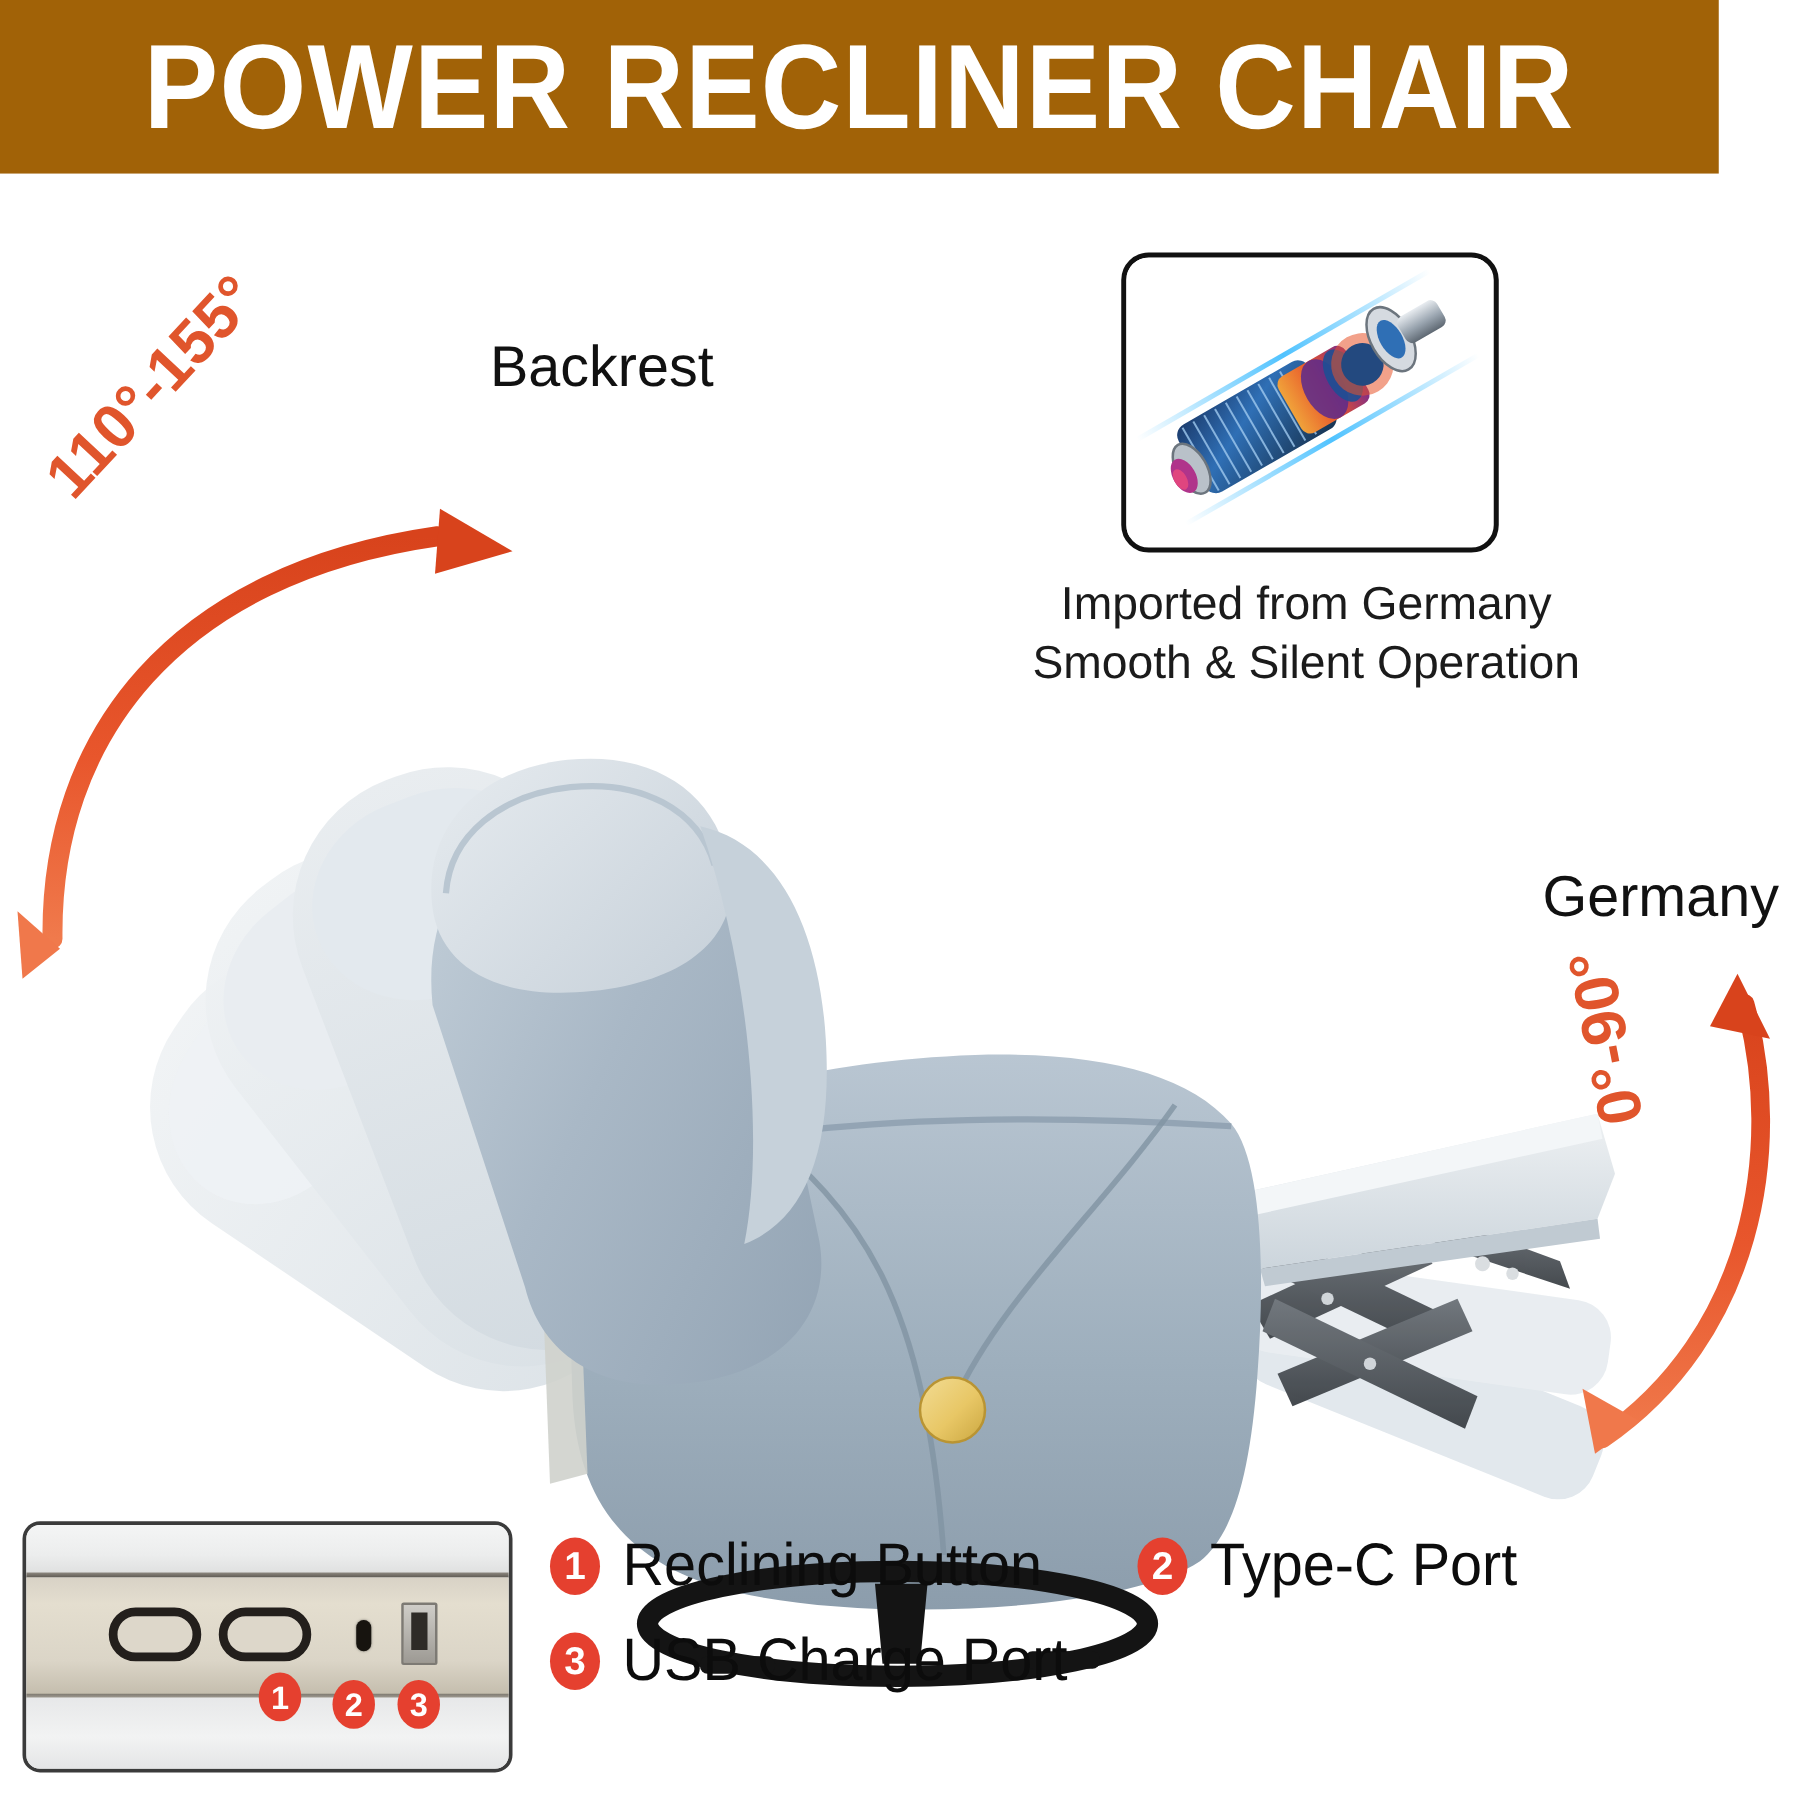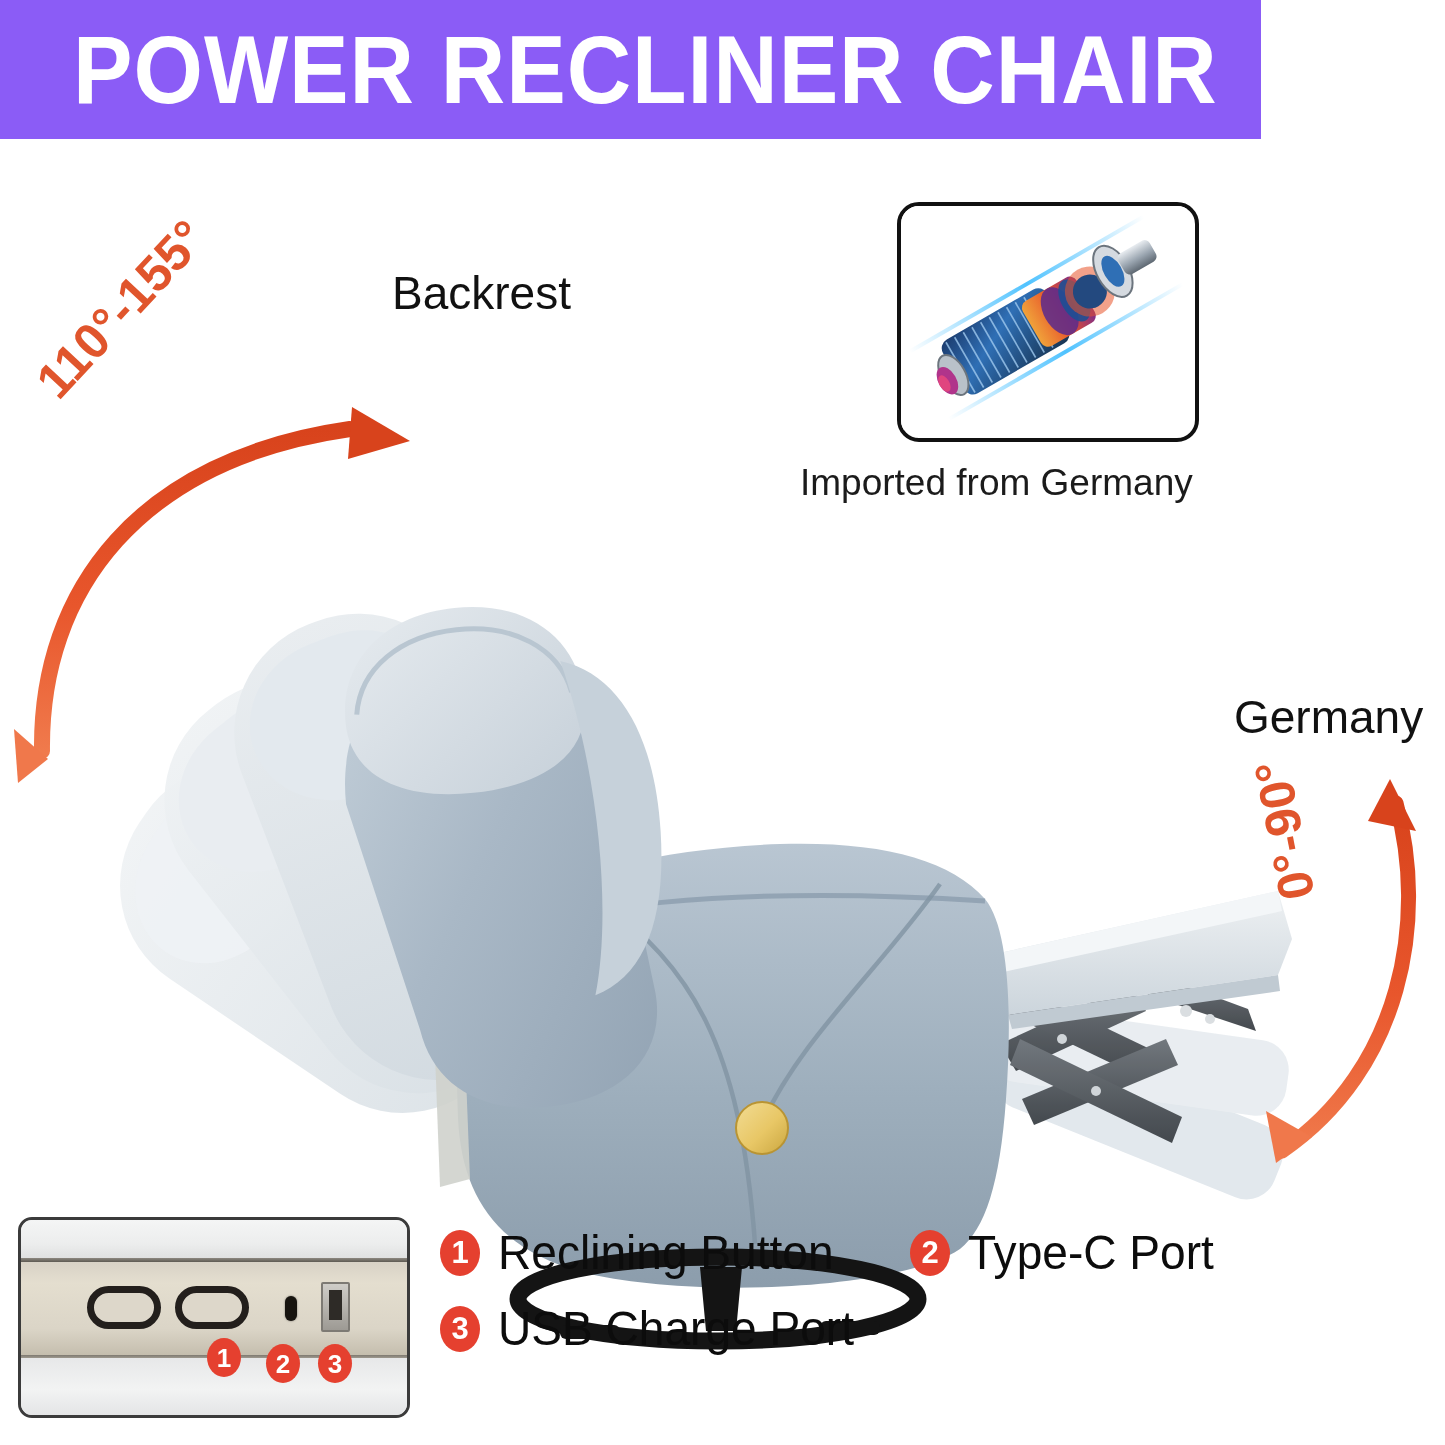--- a/index.html
+++ b/index.html
@@ -1,21 +1,21 @@
 <!DOCTYPE html>
 <html><head>
 <meta charset="utf-8">
 <style>
   html,body{margin:0;padding:0;background:#fff;}
   body{width:1445px;height:1445px;position:relative;overflow:hidden;
        font-family:"Liberation Sans","DejaVu Sans",sans-serif;}
 
   
-  .banner{position:absolute;left:0;top:0;width:1261px;height:139px;
-          background:#8b5cf6;display:flex;align-items:center;justify-content:flex-end;}
+  .banner{position:absolute;left:0;top:0;width:1375px;height:139px;
+          background:#a16207;display:flex;align-items:center;justify-content:center;}
   .banner-title{color:#ffffff;font-weight:bold;font-size:96px;line-height:1;
                 letter-spacing:1px;transform:scaleX(.93);transform-origin:center;
                 white-space:nowrap;font-family:"Liberation Sans Narrow","Liberation Sans",sans-serif;}
 
   
   .stage{position:absolute;left:0;top:139px;width:1445px;height:1306px;background:#fff;}
 
   
   .lbl{position:absolute;color:#111;font-size:46px;line-height:1;white-space:nowrap;text-align:right;}
   .lbl-backrest{left:392px;top:131px;}
@@ -27,21 +27,21 @@
   .angle-foot{left:1298px;top:735px;transform:rotate(-101deg);transform-origin:0 50%;}
 
   
   .arc{position:absolute;pointer-events:none;}
   .arc-back{left:0px;top:180px;width:530px;height:470px;}
   .arc-foot{left:1230px;top:600px;width:200px;height:440px;}
 
   
   .motor-box{position:absolute;left:897px;top:63px;width:294px;height:232px;
              border:4px solid #111;border-radius:22px;background:#fff;overflow:hidden;}
-  .motor-cap{position:absolute;left:800px;top:320px;width:490px;
+  .motor-cap{position:absolute;left:800px;top:320px;width:490px;text-align:center;
              color:#1b1b1b;font-size:37px;line-height:1.28;}
 
   
   .panel-box{position:absolute;left:18px;top:1078px;width:386px;height:195px;
              border:3px solid #3b3b3b;border-radius:14px;overflow:hidden;background:#e9eaea;}
   .panel-fabric-top{position:absolute;left:0;top:0;width:100%;height:40px;
         background:linear-gradient(180deg,#f4f5f5 0%,#eceded 60%,#dedfdf 100%);}
   .panel-seam{position:absolute;left:0;top:38px;width:100%;height:4px;
         background:linear-gradient(180deg,#8d8880,#5e5a53);}
   .panel-plastic{position:absolute;left:0;top:42px;width:100%;height:95px;
@@ -292,20 +292,21 @@
         <rect x="236" y="94" width="36" height="24" rx="6" fill="url(#mShaft)"></rect>
 
         <ellipse cx="36" cy="116" rx="12" ry="22" fill="#b9c1c9" stroke="#6c757e" stroke-width="2"></ellipse>
         <ellipse cx="28" cy="118" rx="9" ry="15" fill="#b0348b"></ellipse>
         <ellipse cx="24" cy="119" rx="5" ry="9" fill="#e0457f"></ellipse>
       </g>
     </svg>
   </div>
   <div class="motor-cap">
     <div>Imported from Germany</div>
+    <div>Smooth &amp; Silent Operation</div>
   </div>
 
   <div class="panel-box">
     <div class="panel-fabric-top"></div>
     <div class="panel-seam"></div>
     <div class="panel-plastic"></div>
     <div class="panel-seam2"></div>
     <div class="panel-fabric-bot"></div>
 
     <div class="btn-oval b1"></div>

